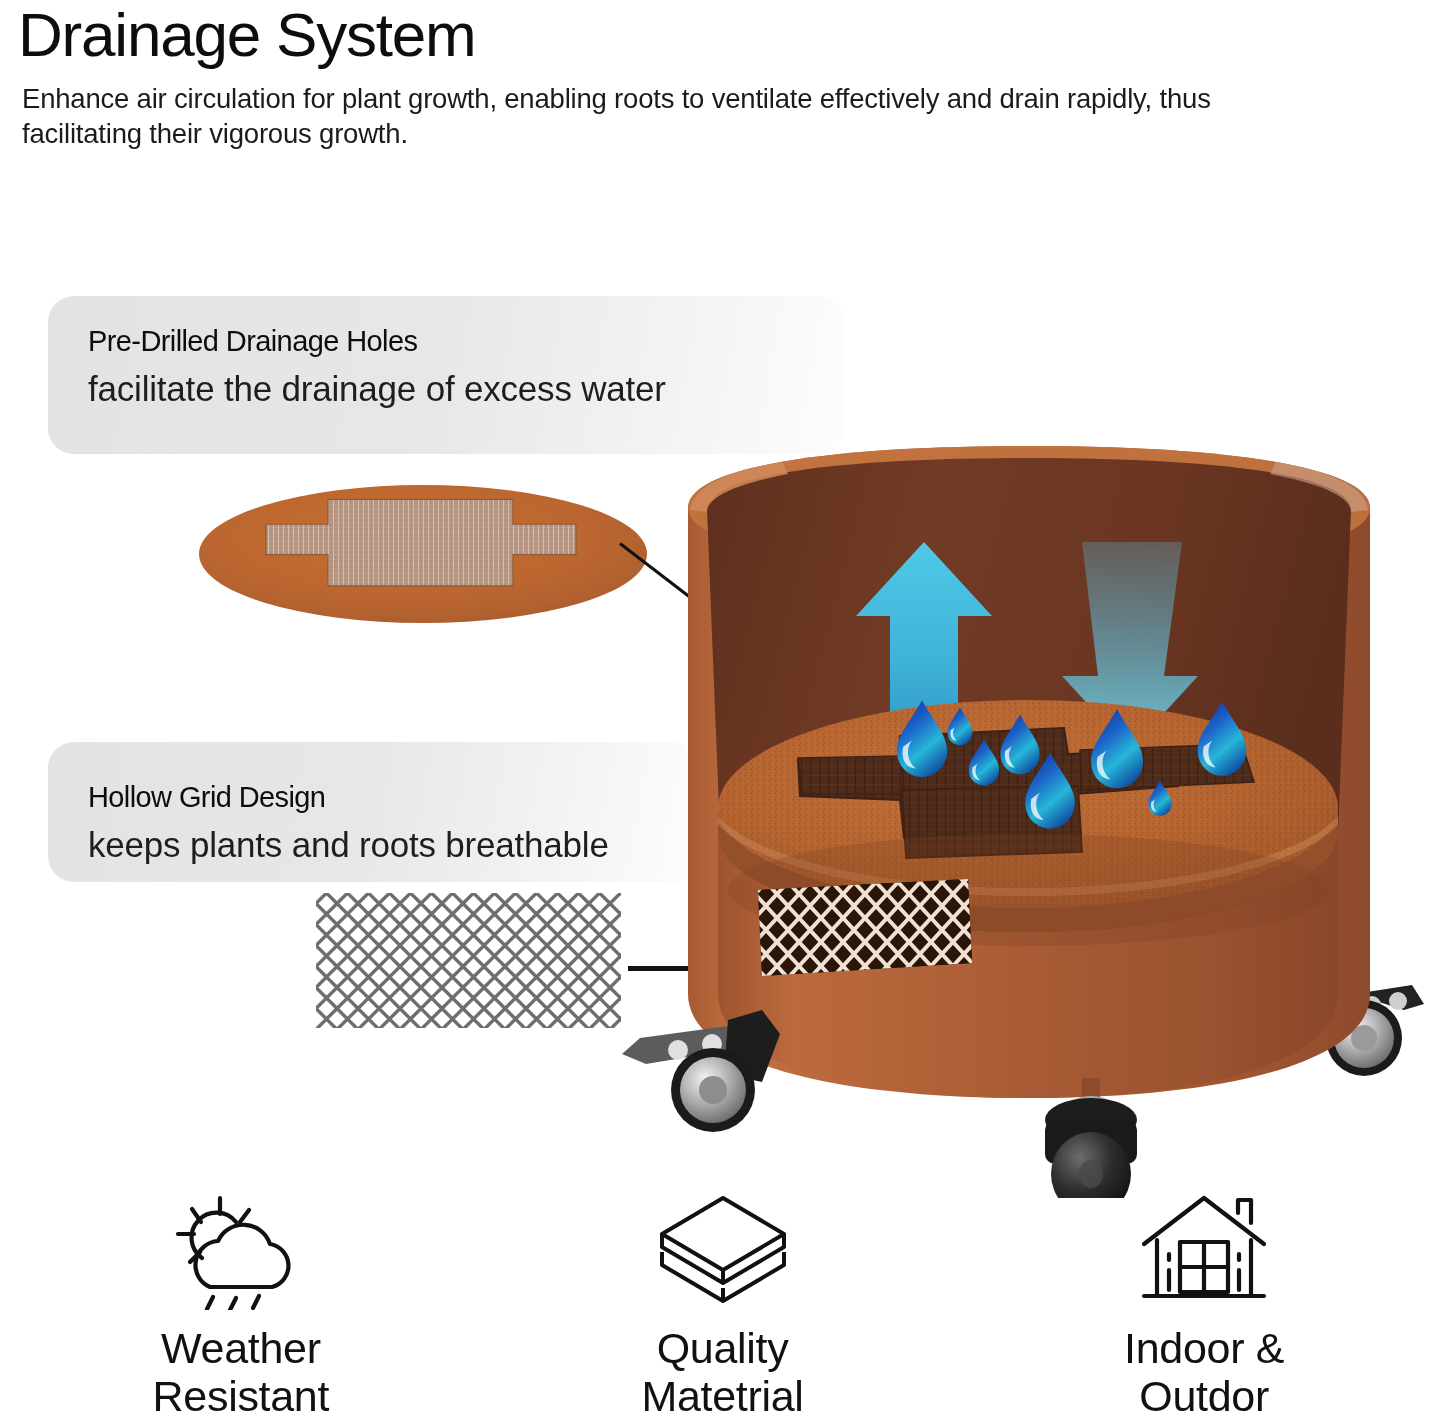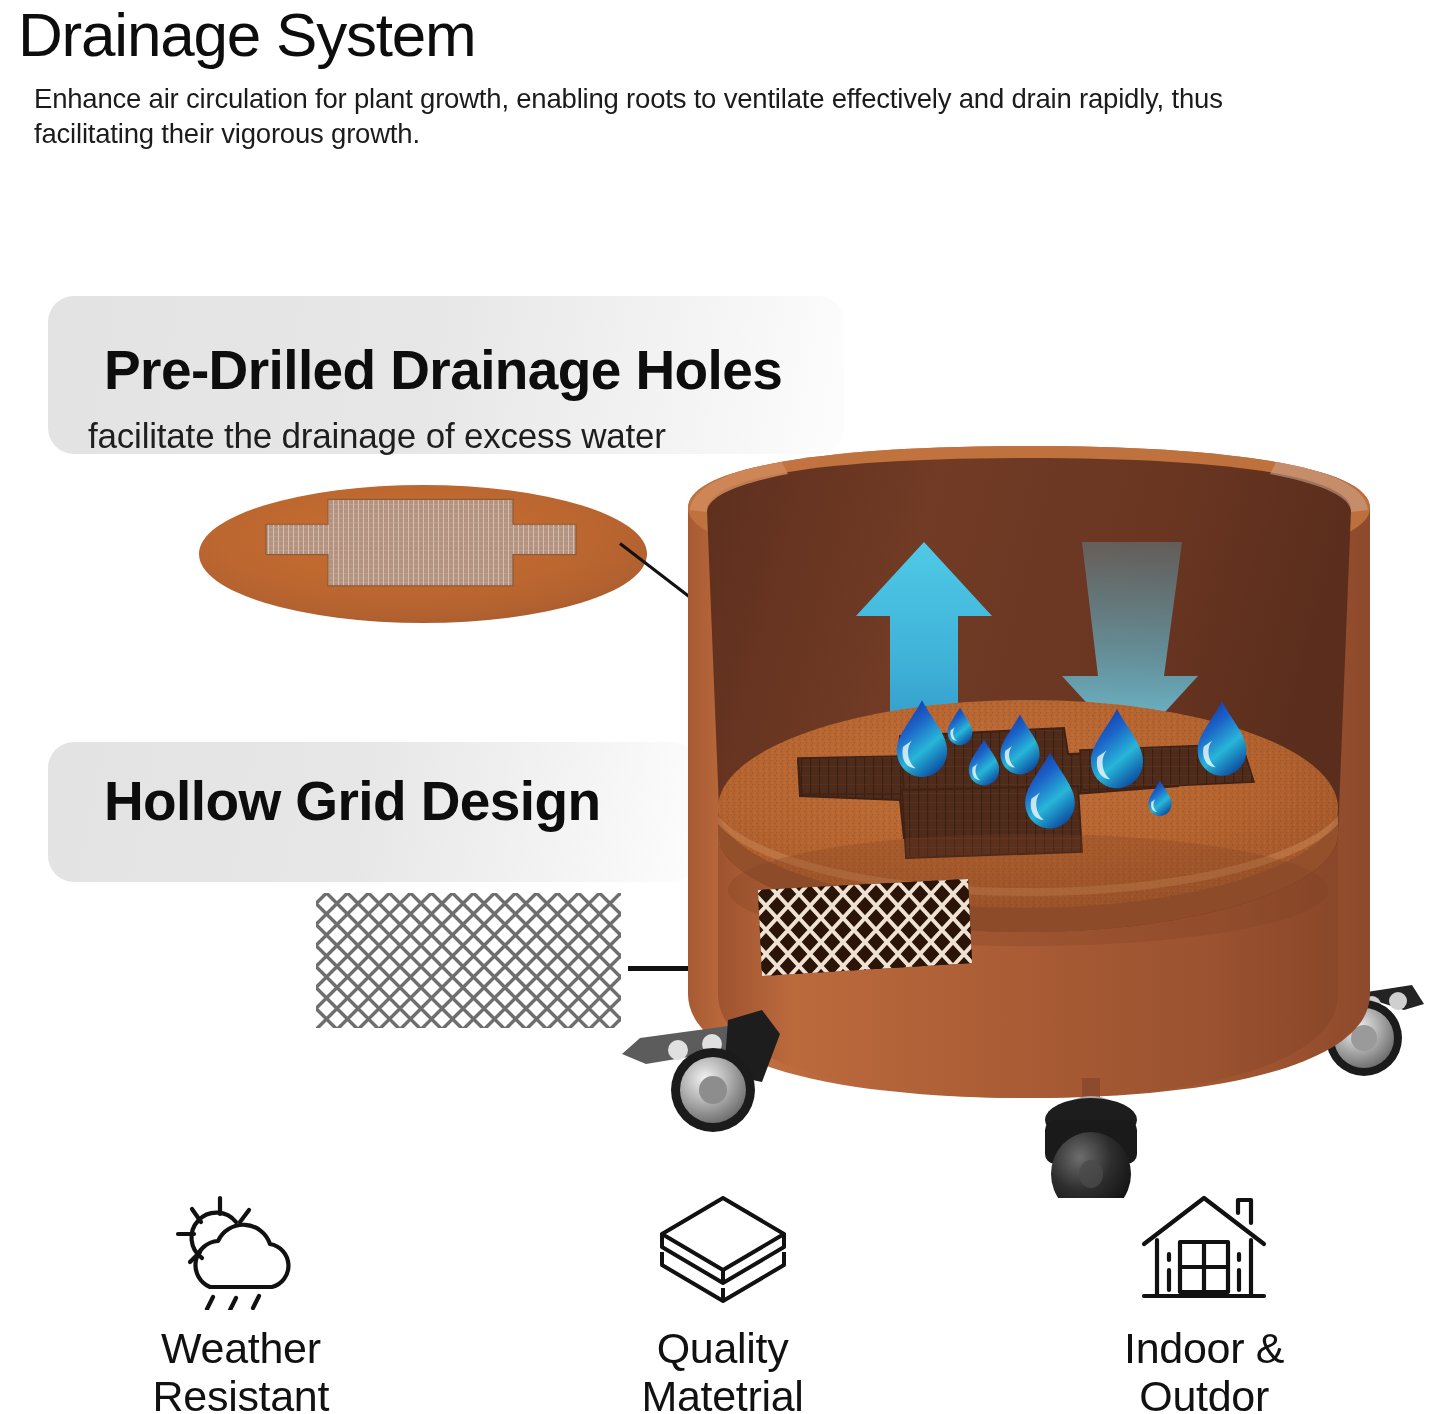--- a/index.html
+++ b/index.html
@@ -9,39 +9,39 @@
     color:#111;
   }
 
   
   #header{position:absolute;left:18px;top:2px;width:1330px;}
   #title{
     font-size:62px;font-weight:normal;letter-spacing:-1.2px;
     line-height:1.05;color:#0d0d0d;margin:0;
   }
   #subtitle{
-    font-size:27.5px;line-height:1.28;color:#1b1b1b;margin:14px 0 0 16px;
+    font-size:27.5px;line-height:1.28;color:#1b1b1b;margin:14px 0 0 4px;
     letter-spacing:-0.2px;max-width:1270px;
   }
 
   
   .callout{
     position:absolute;border-radius:26px;
     background:linear-gradient(100deg,#e3e3e3 0%,#e7e7e7 48%,#f4f4f4 80%,#fdfdfd 100%);
     box-sizing:border-box;
   }
   .callout .c-title{
-    font-size:55px;font-weight:bold;color:#0d0d0d;letter-spacing:-0.6px;
-    line-height:1.05;margin:16px;
+    font-size:29px;font-weight:normal;color:#0d0d0d;letter-spacing:-0.6px;
+    line-height:1.05;margin:0;
   }
   .callout .c-sub{
     font-size:35px;color:#1e1e1e;letter-spacing:-0.2px;line-height:1.15;margin:13px 0 0 0;
   }
   #callout-drainage{left:48px;top:296px;width:796px;height:158px;padding:30px 0 0 40px;}
-  #callout-grid{left:48px;top:742px;width:650px;height:140px;padding:15px 0 0 40px;}
+  #callout-grid{left:48px;top:742px;width:650px;height:140px;padding:40px 0 0 40px;}
 
   
   #inset-ellipse{
     position:absolute;left:198px;top:484px;width:450px;height:140px;
   }
 
   
   #inset-mesh{position:absolute;left:316px;top:893px;width:305px;height:135px;}
 
   
@@ -75,20 +75,21 @@
   <p id="subtitle">Enhance air circulation for plant growth, enabling roots to ventilate effectively and drain rapidly, thus facilitating their vigorous growth.</p>
 </div>
 
 <div class="callout" id="callout-drainage">
   <p class="c-title">Pre-Drilled Drainage Holes</p>
   <p class="c-sub">facilitate the drainage of excess water</p>
 </div>
 
 <div class="callout" id="callout-grid">
   <p class="c-title">Hollow Grid Design</p>
+  <p class="c-sub">keeps plants and roots breathable</p>
 </div>
 
 <svg id="inset-ellipse" viewBox="0 0 450 140">
   <defs>
     <radialGradient id="ellRust" cx="45%" cy="38%" r="72%">
       <stop offset="0%" stop-color="#c9702f"></stop>
       <stop offset="60%" stop-color="#bb6630"></stop>
       <stop offset="100%" stop-color="#a85b2e"></stop>
     </radialGradient>
     <pattern id="fineMesh" width="5" height="5" patternUnits="userSpaceOnUse">

